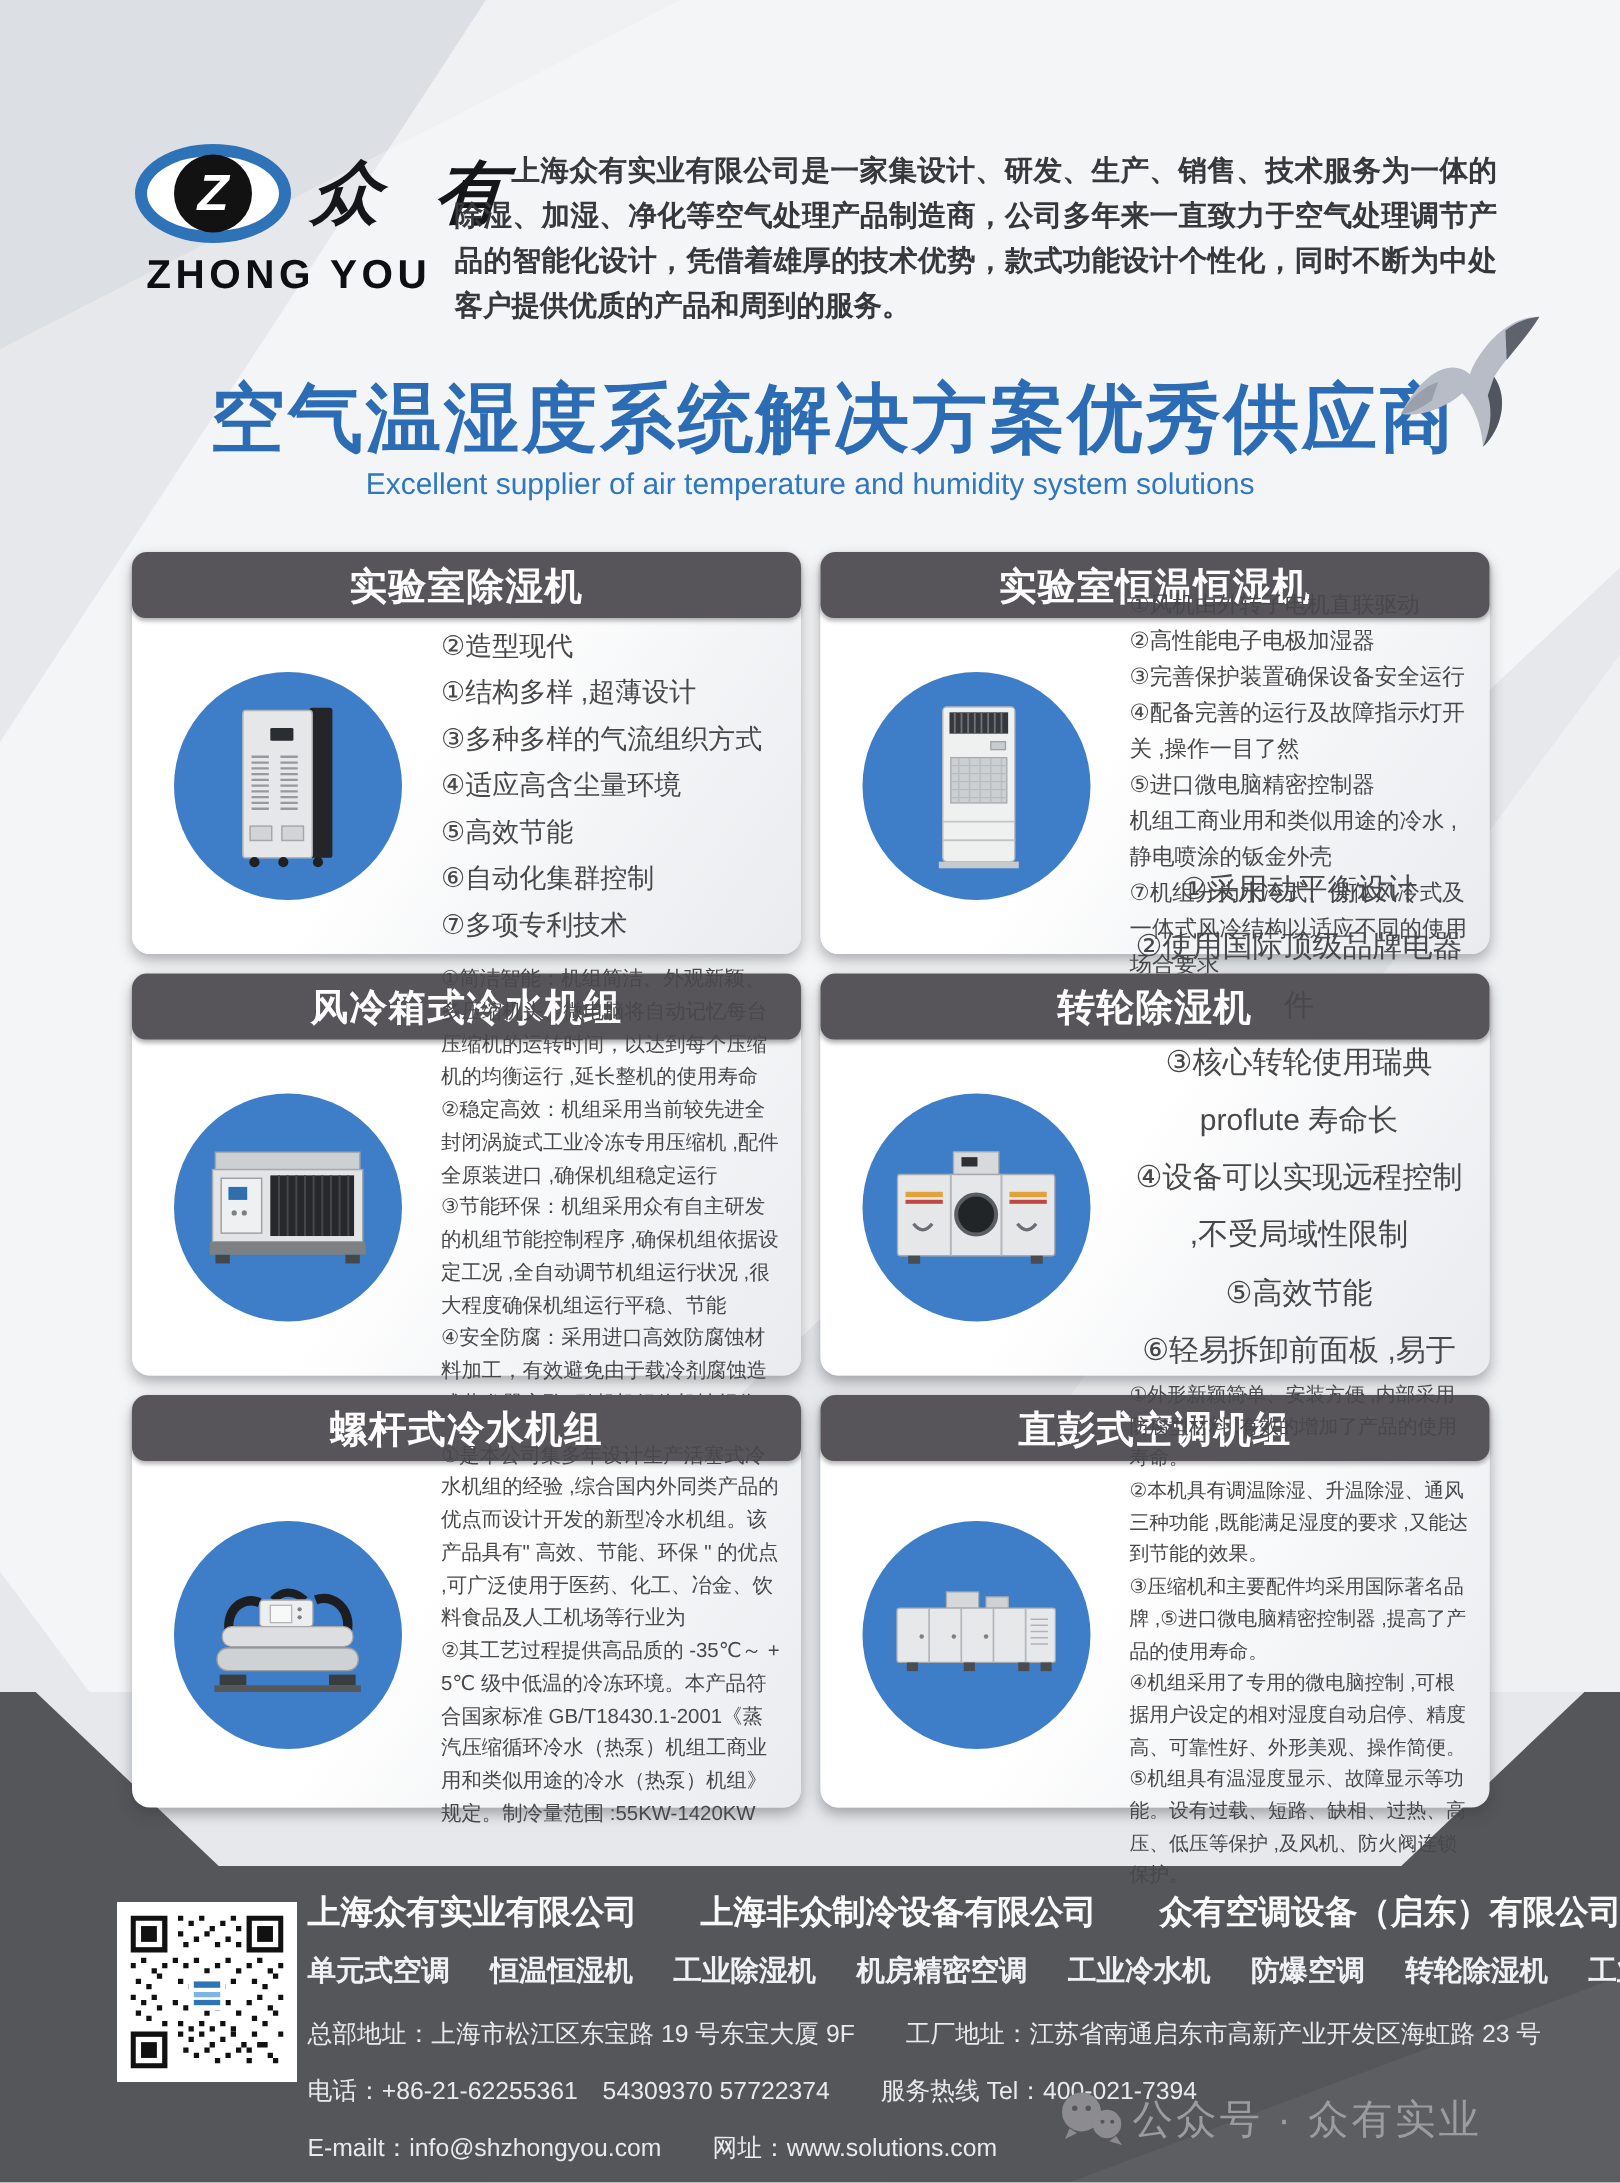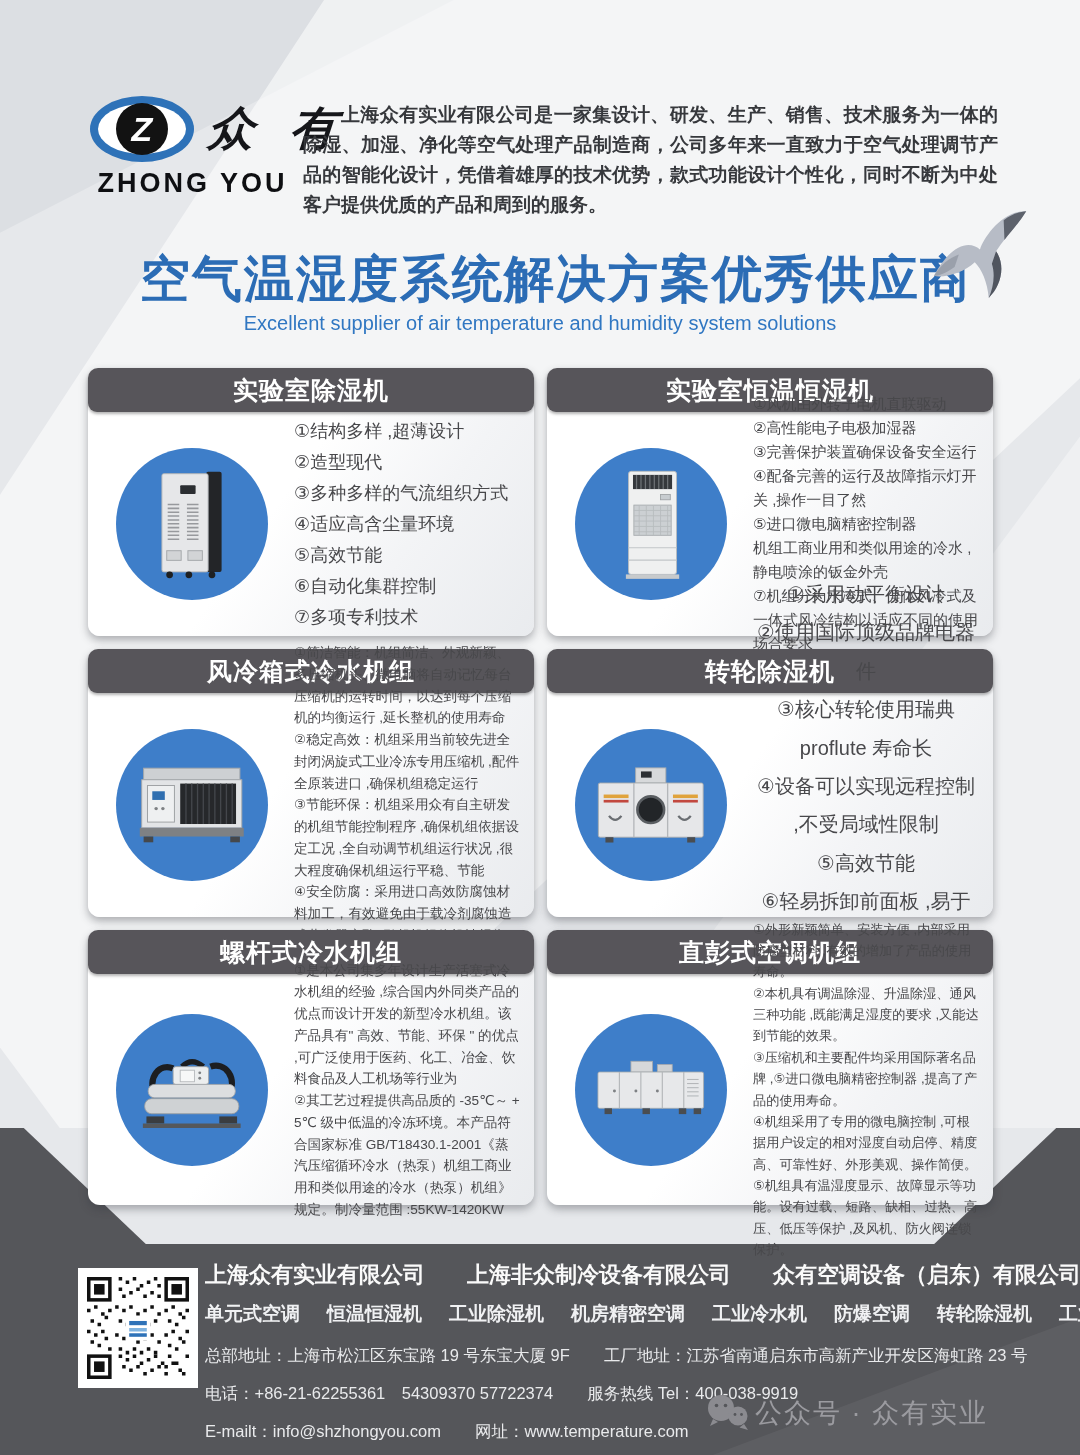--- a/index.html
+++ b/index.html
@@ -131,22 +131,22 @@
             </g>
             <rect x="19" y="88" width="15" height="10" fill="#d2d4d6" stroke="#a4a7aa"></rect>
             <rect x="41" y="88" width="15" height="10" fill="#d2d4d6" stroke="#a4a7aa"></rect>
             <circle cx="22" cy="113" r="3.5" fill="#1e2022"></circle>
               <circle cx="42" cy="113" r="3.5" fill="#1e2022"></circle>
               <circle cx="66" cy="113" r="3.5" fill="#1e2022"></circle>
           </svg>
         </div>
         <ul class="features sz-lg">
 
-        <li>①结构多样 ,超薄设计</li>
-            <li>②造型现代</li>
+        <li>②造型现代</li>
+            <li>①结构多样 ,超薄设计</li>
             <li>③多种多样的气流组织方式</li>
             <li>④适应高含尘量环境</li>
             <li>⑤高效节能</li>
             <li>⑥自动化集群控制</li>
             <li>⑦多项专利技术</li>
           </ul>
       </div>
     </article>
 
     <article class="card">
@@ -366,25 +366,25 @@
           <span>防爆空调</span>
           <span>转轮除湿机</span>
           <span>工业加湿机</span>
         </div>
       <div class="addr-line first">
         <span>总部地址：上海市松江区东宝路 19 号东宝大厦 9F</span>
         <span>工厂地址：江苏省南通启东市高新产业开发区海虹路 23 号</span>
       </div>
       <div class="addr-line">
         <span>电话：+86-21-62255361　54309370 57722374</span>
-        <span>服务热线 Tel：400-038-9919</span>
+        <span>服务热线 Tel：400-021-7394</span>
       </div>
       <div class="addr-line">
         <span>E-mailt：info@shzhongyou.com</span>
-        <span>网址：www.temperature.com</span>
+        <span>网址：www.solutions.com</span>
       </div>
     </div>
 
     <div class="wechat">
       <svg viewBox="0 0 46 38">
         <circle cx="16" cy="14" r="13" fill="#8b8b90"></circle>
         <path d="M8 25 l-3 7 8-4z" fill="#8b8b90"></path>
         <circle cx="11.5" cy="11.5" r="1.8" fill="#55565a"></circle>
           <circle cx="20.5" cy="11.5" r="1.8" fill="#55565a"></circle>
         <circle cx="33" cy="22" r="9.5" fill="#8b8b90"></circle>

